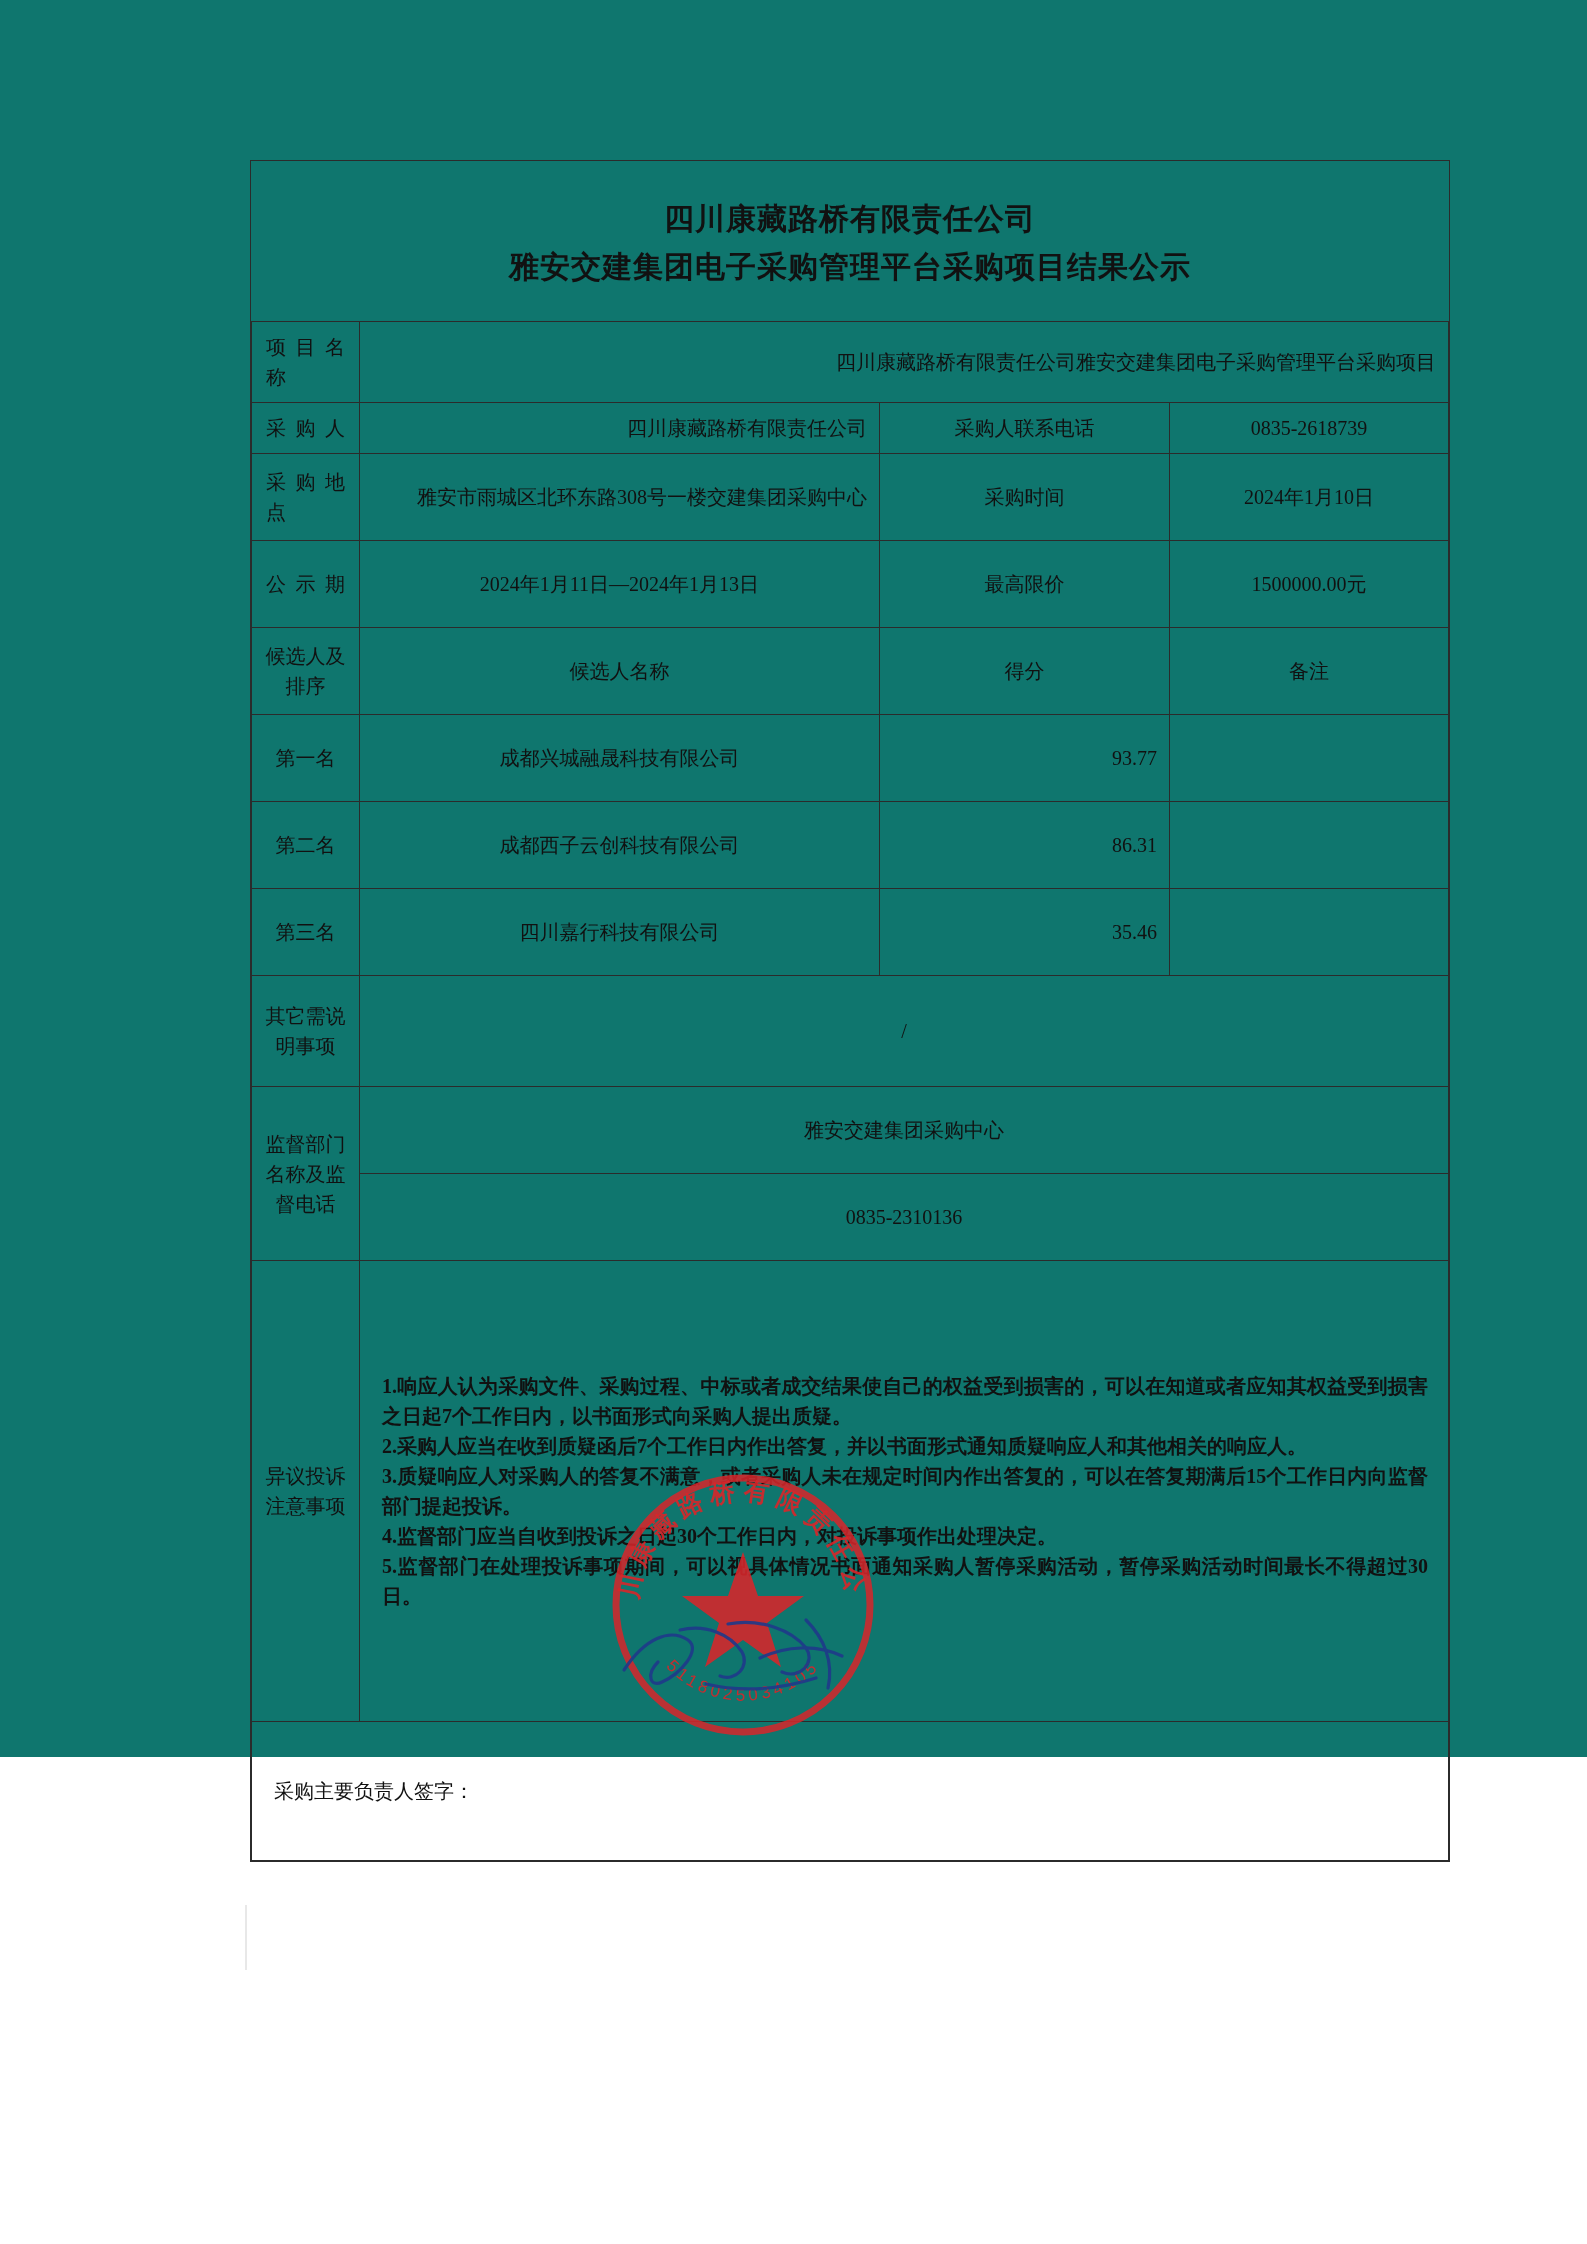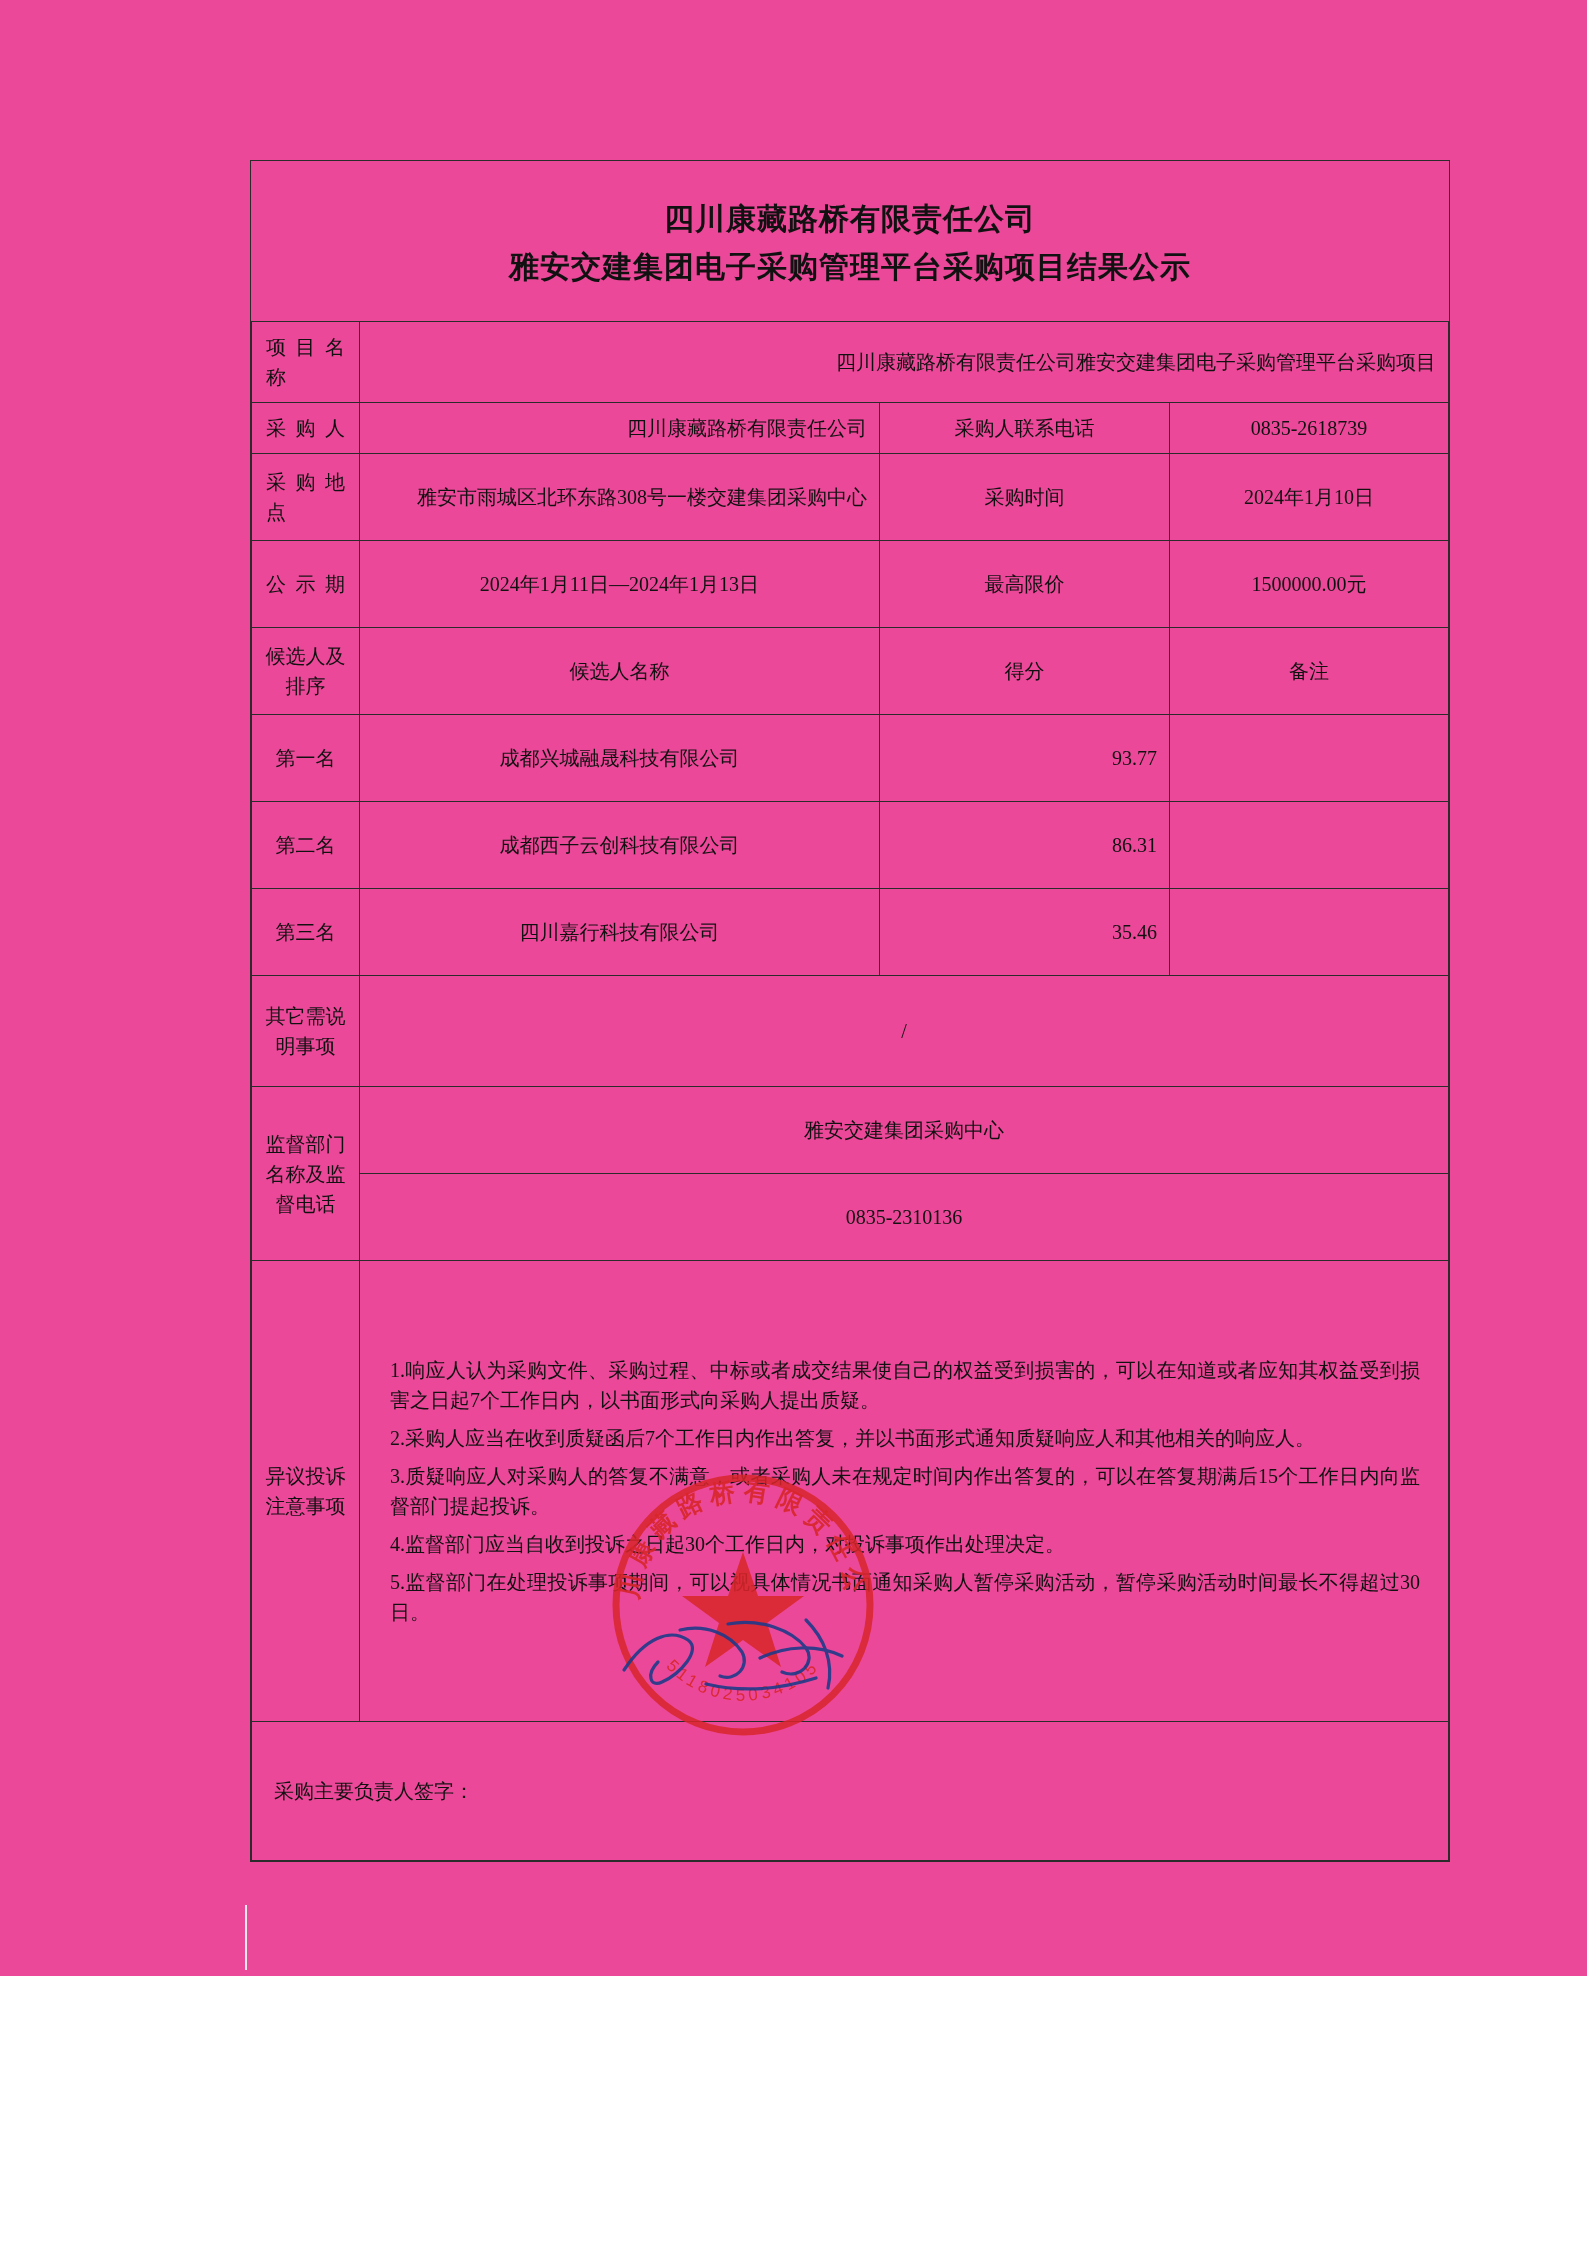--- a/index.html
+++ b/index.html
@@ -12,22 +12,22 @@
     height: 2244px;
     position: relative;
     font-family: "Liberation Serif", "DejaVu Serif", serif;
     color: #1a1a1a;
     overflow: hidden;
   }
   .page {
     position: absolute;
     left: 0; top: 0;
     width: 1587px;
-    height: 1976px;
-    background: #ec4899;
+    height: 1757px;
+    background: #0f766e;
   }
   .doc {
     position: absolute;
     left: 250px;
     top: 160px;
     width: 1200px;
     border: 1px solid #2b2b2b;
     box-sizing: border-box;
     background: transparent;
   }
@@ -72,21 +72,21 @@
   .tall { height: 66px; }
   .t-addr { line-height: 1.45; }
   .rank-name { text-align: center; font-size: 21px; margin-top: 12px; }
   .score { text-align: right; font-size: 20px; font-family: "Liberation Serif", serif; }
   .note-cell {
     padding: 18px 20px 18px 22px !important;
     font-size: 19.5px;
     line-height: 1.72;
     text-align: justify;
   }
-  .note-cell p { margin: 8px; }
+  .note-cell p { margin: 0; font-weight: bold; }
   .sign-cell {
     height: 118px;
     padding-left: 22px !important;
     font-size: 21px;
     vertical-align: middle;
   }
   .vlabel {
     text-align: center;
     line-height: 1.55;
   }

